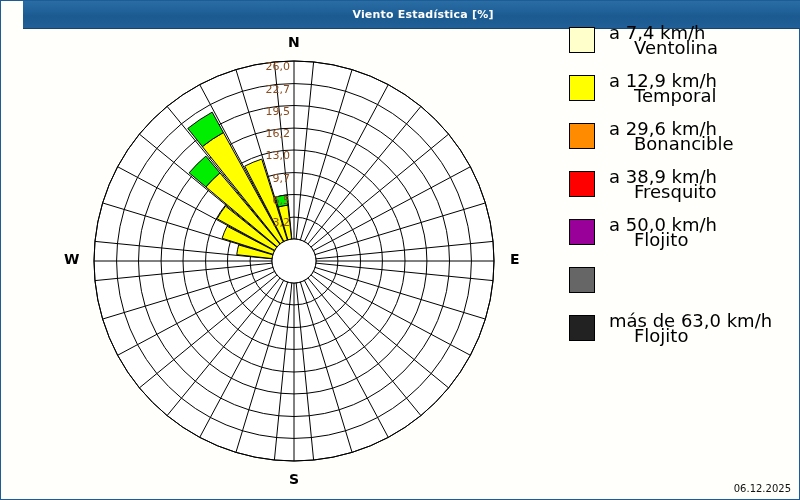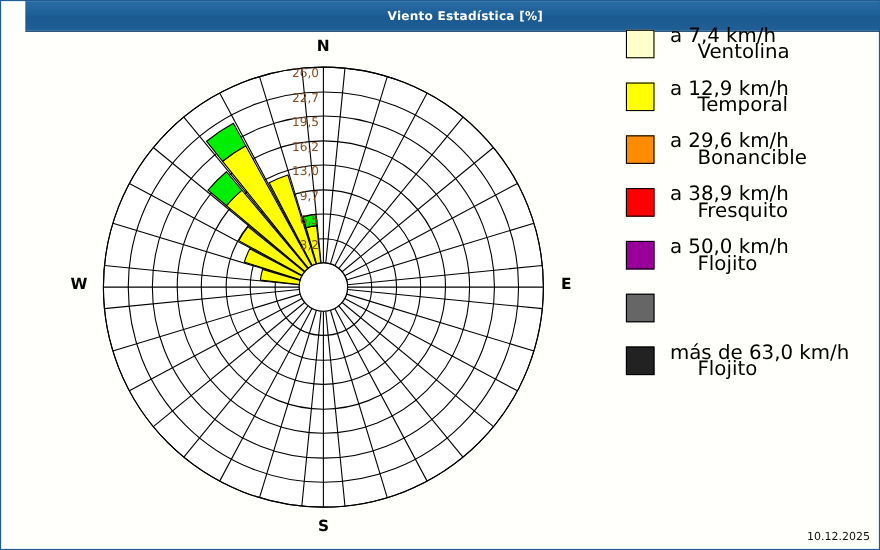--- a/index.html
+++ b/index.html
@@ -172,15 +172,15 @@
       </div>
       <div class="leg-row">
         <div class="sw" style="background: rgb(102, 102, 102);"></div>
       </div>
       <div class="leg-row">
         <div class="sw" style="background: rgb(34, 34, 34);"></div>
         <div class="leg-txt"><span>más de 63,0 km/h</span><span class="l2">Flojito</span></div>
       </div>
     </div>
 
-  <div id="datestamp">10.12.2025</div>
+  <div id="datestamp">06.12.2025</div>
 
 </div>
 
 </body></html>

